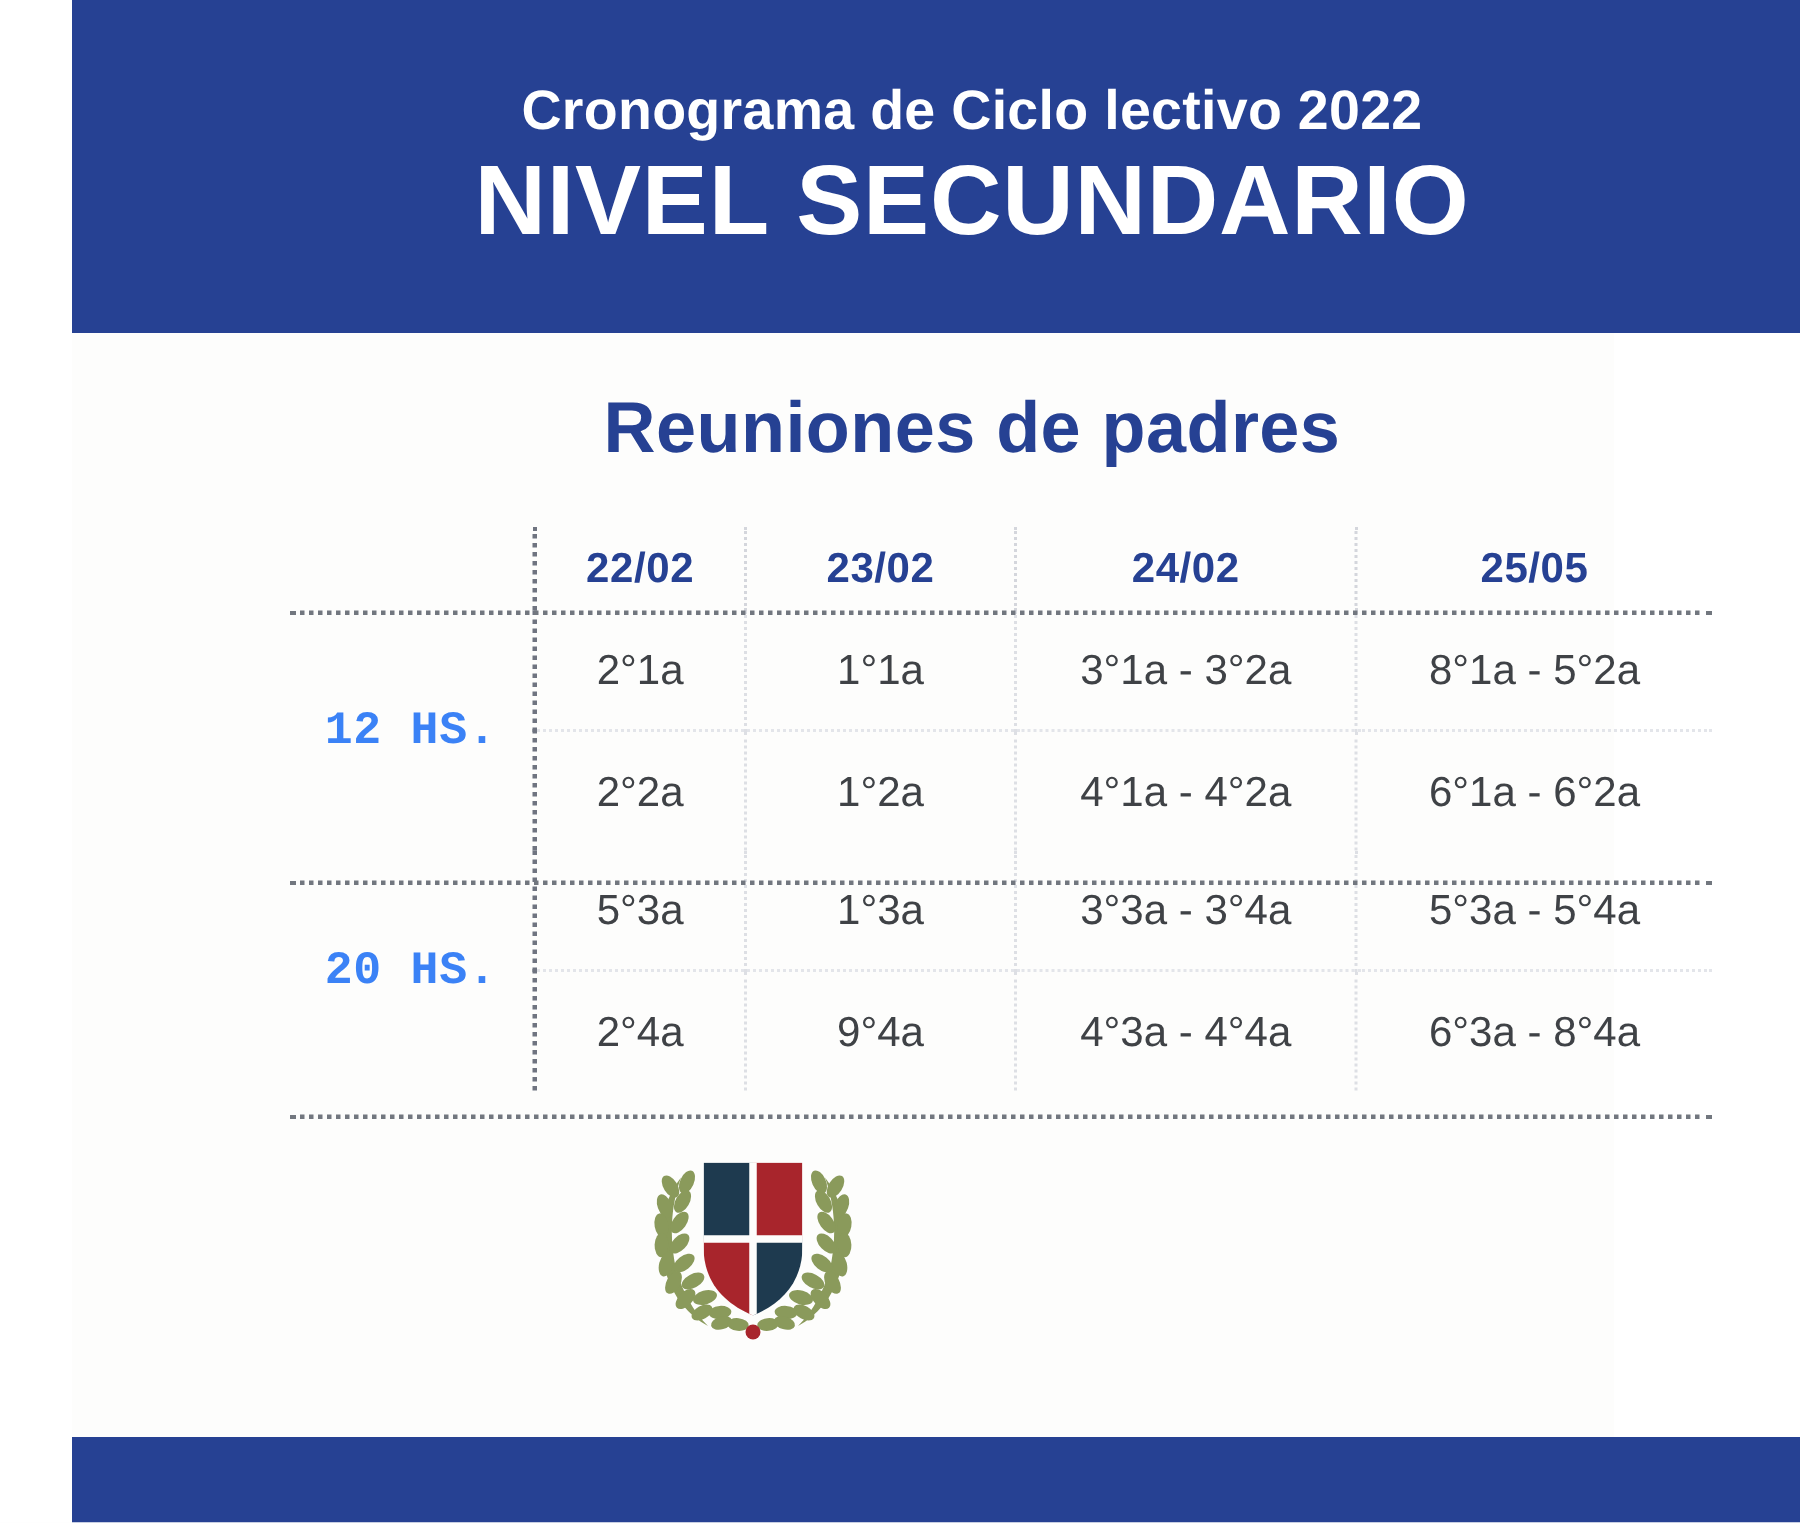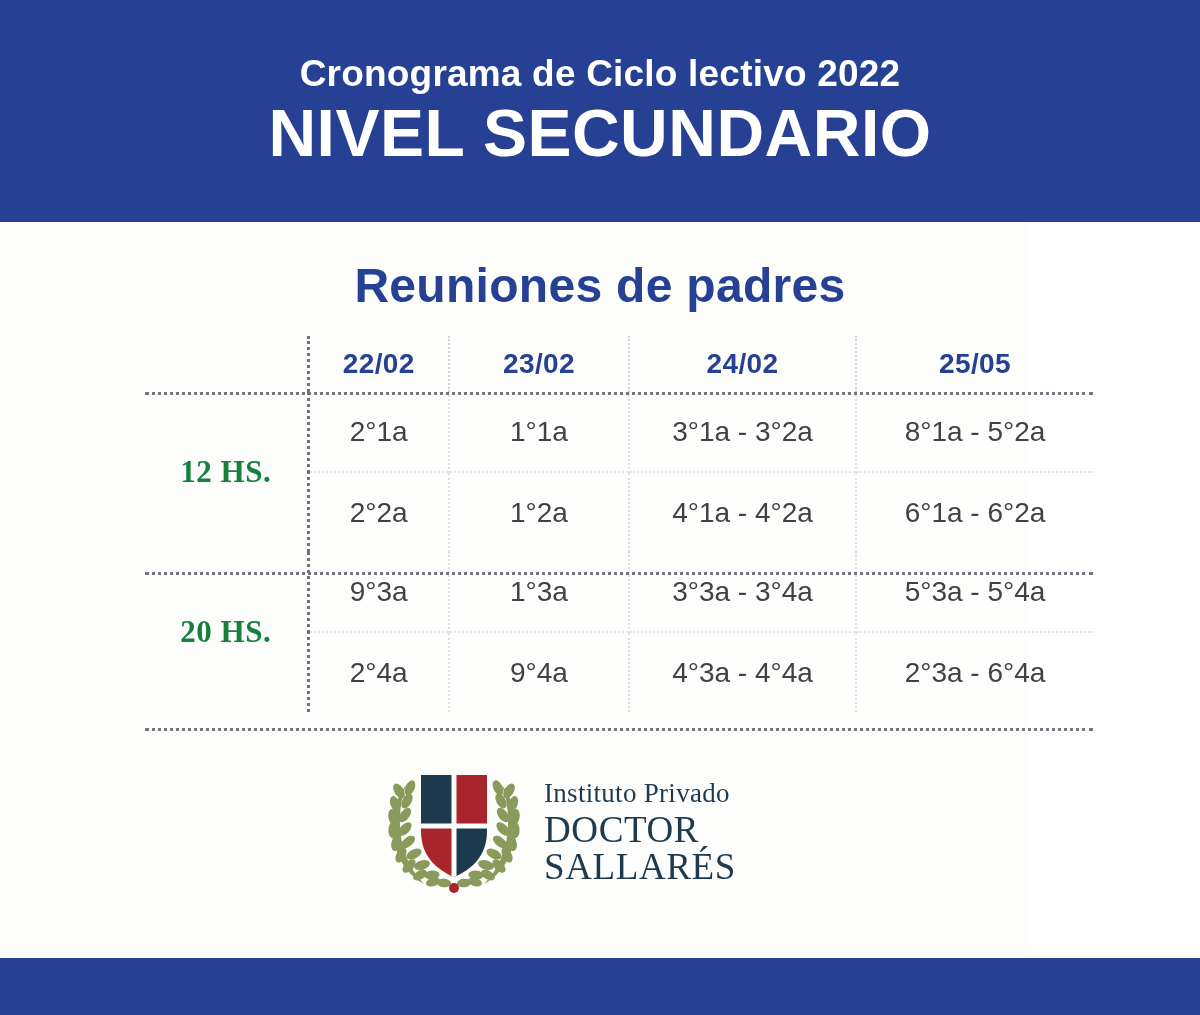--- a/index.html
+++ b/index.html
@@ -12,20 +12,21 @@
     background: #ffffff;
     font-family: "Liberation Sans", sans-serif;
     overflow: hidden;
   }
 
   .poster {
     position: relative;
     width: 1028px;
     height: 1015px;
     background: #fdfdfc;
+    margin-left: 48px;
   }
 
   
   .header-bar {
     position: absolute;
     left: 0;
     top: 0;
     width: 1200px;
     height: 222px;
     background: #264193;
@@ -66,21 +67,21 @@
     font-size: 48px;
     font-weight: 700;
     letter-spacing: 0.3px;
     font-family: "Liberation Sans", sans-serif;
   }
 
   
   .schedule {
     position: absolute;
     left: 145px;
-    top: 336px;
+    top: 351px;
     width: 948px;
   }
   .sched-table {
     width: 100%;
     border-collapse: collapse;
     table-layout: fixed;
   }
   .sched-table col.c-label { width: 163px; }
   .sched-table col.c-d1    { width: 141px; }
   .sched-table col.c-d2    { width: 180px; }
@@ -105,26 +106,26 @@
     font-family: "Liberation Sans", sans-serif;
   }
   .head-cell.last { border-right: none; }
   .head-spacer {
     height: 56px;
     border-right: 3px dotted #6f7480;
   }
 
   
   .time-cell {
-    color: #15803d;
+    color: #3b82f6;
     font-size: 31px;
     font-weight: 700;
     letter-spacing: 0.5px;
     border-right: 3px dotted #6f7480;
-    font-family: Liberation Serif, serif;
+    font-family: Liberation Mono, monospace;
   }
 
   
   .data-cell {
     height: 79px;
     color: #3f4246;
     font-size: 28px;
     font-weight: 400;
     border-right: 2px dotted #dddfe4;
     font-family: "Liberation Sans", sans-serif;
@@ -236,30 +237,30 @@
         </tr>
         <tr>
           <td class="data-cell thin-top">2°2a</td>
           <td class="data-cell thin-top">1°2a</td>
           <td class="data-cell thin-top">4°1a - 4°2a</td>
           <td class="data-cell thin-top last">6°1a - 6°2a</td>
         </tr>
 
         <tr>
           <td class="time-cell" rowspan="2">20 HS.</td>
-          <td class="data-cell">9°3a</td>
+          <td class="data-cell">5°3a</td>
           <td class="data-cell">1°3a</td>
           <td class="data-cell">3°3a - 3°4a</td>
           <td class="data-cell last">5°3a - 5°4a</td>
         </tr>
         <tr>
           <td class="data-cell thin-top">2°4a</td>
           <td class="data-cell thin-top">9°4a</td>
           <td class="data-cell thin-top">4°3a - 4°4a</td>
-          <td class="data-cell thin-top last">2°3a - 6°4a</td>
+          <td class="data-cell thin-top last">6°3a - 8°4a</td>
         </tr>
       </tbody>
     </table>
 
     <div class="rule rule-top"></div>
     <div class="rule rule-mid"></div>
     <div class="rule rule-bottom"></div>
   </div>
 
   <div class="logo">
@@ -321,21 +322,17 @@
           <rect x="74" y="6" width="33" height="51" fill="#A8252C"></rect>
           <rect x="41" y="57" width="33" height="55" fill="#A8252C"></rect>
           <rect x="74" y="57" width="33" height="55" fill="#1E3A4F"></rect>
           <rect x="71.5" y="0" width="5" height="120" fill="#fdfdfc"></rect>
           <rect x="38" y="54.5" width="72" height="5" fill="#fdfdfc"></rect>
         </g>
 
         <circle cx="74" cy="119" r="5" fill="#A8252C"></circle>
       </svg>
     </div>
-    <div class="logo-text">
-      <div class="logo-line1">Instituto Privado</div>
-      <div class="logo-line2">DOCTOR SALLARÉS</div>
-    </div>
   </div>
 
   <div class="footer-bar"></div>
 
 </div>
 
 </body></html>

